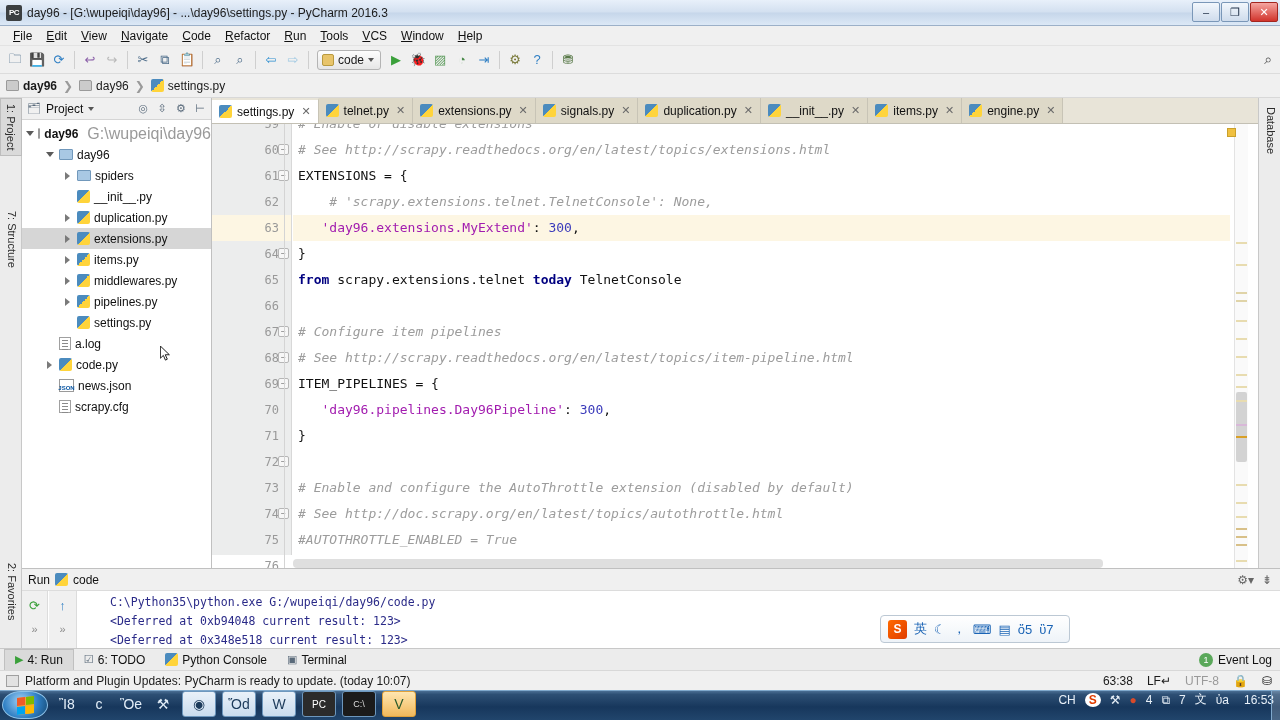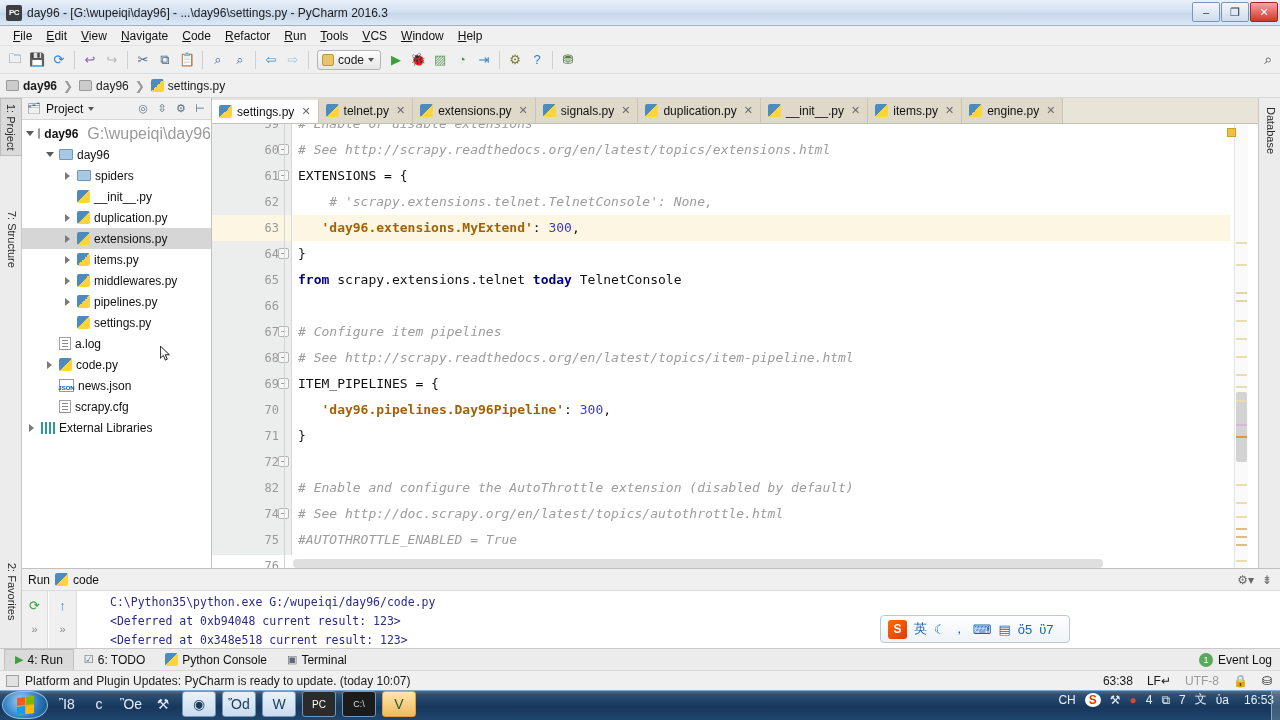--- a/index.html
+++ b/index.html
@@ -151,21 +151,21 @@
     background:#f7f7f7; border-radius:2px; font-size:8px; line-height:9px; text-align:center; color:#777;
   }
   .vline { position:absolute; left:72px; top:0; width:1px; height:444px; background:#d4d4d4; }
 
   .codecol { position:absolute; left:81px; top:0; right:28px; height:444px;
              font-family:"DejaVu Sans Mono", monospace; font-size:13px; }
   .cline { height:26px; line-height:26px; white-space:pre; padding-left:5px; }
   .cline.hl { background:#fdf6e3; }
   .cmt { color:#9c9c9c; font-style:italic; }
   .kw  { color:#000080; font-weight:bold; }
-  .str { color:#a16207; font-weight:bold; }
+  .str { color:#a21caf; font-weight:normal; }
   .num { color:#3b3bbb; }
   .plain { color:#111; }
 
   .stripe { position:absolute; right:10px; top:0; width:14px; height:444px; background:#fafafa; border-left:1px solid #e3e3e3; }
   .mk { position:absolute; right:1px; width:11px; height:2px; }
   .sb-thumb { position:absolute; right:1px; width:11px; background:#c9c9c9; border-radius:2px; opacity:.8;}
   .warn-box { position:absolute; right:12px; top:4px; width:9px; height:9px; background:#f0c040; border:1px solid #c9a02c; }
   .hscroll { position:absolute; left:81px; bottom:0; height:9px; background:#dfdfdf; border-radius:4px; }
 
   
@@ -422,27 +422,20 @@
         <div class="tnode" style="padding-left: 22px;">
           <span class="tw"></span>
           <span class="ic-json">JSON</span>
           <span>news.json</span>
         </div>
         <div class="tnode" style="padding-left: 22px;">
           <span class="tw"></span>
           <span class="ic-txt"></span>
           <span>scrapy.cfg</span>
         </div>
-        <div class="tnode" style="padding-left: 4px;">
-          <span class="tw">
-            <span class="arrow-r"></span>
-          </span>
-          <span class="ic-lib"></span>
-          <span>External Libraries</span>
-        </div>
       </div>
     <svg class="cursor-arrow" viewBox="0 0 12 17">
       <polygon points="0,0 0,13 3.2,10 5.4,15 7.4,14 5.2,9.3 9.6,9.3" fill="#fff" stroke="#111" stroke-width="1"></polygon>
     </svg>
   </div>
 
   <div class="editor-area">
     <div class="tabstrip" id="etabs">
         <div class="etab active">
           <span class="ic-py"></span>
@@ -495,21 +488,21 @@
           <div class="gutter-line" style="position: relative; background: rgb(253, 246, 227);">63</div>
           <div class="gutter-line" style="position: relative;">64<span class="fold" style="top: 7px;">−</span></div>
           <div class="gutter-line" style="position: relative;">65</div>
           <div class="gutter-line" style="position: relative;">66</div>
           <div class="gutter-line" style="position: relative;">67<span class="fold" style="top: 7px;">−</span></div>
           <div class="gutter-line" style="position: relative;">68<span class="fold" style="top: 7px;">−</span></div>
           <div class="gutter-line" style="position: relative;">69<span class="fold" style="top: 7px;">−</span></div>
           <div class="gutter-line" style="position: relative;">70</div>
           <div class="gutter-line" style="position: relative;">71</div>
           <div class="gutter-line" style="position: relative;">72<span class="fold" style="top: 7px;">−</span></div>
-          <div class="gutter-line" style="position: relative;">82</div>
+          <div class="gutter-line" style="position: relative;">73</div>
           <div class="gutter-line" style="position: relative;">74<span class="fold" style="top: 7px;">−</span></div>
           <div class="gutter-line" style="position: relative;">75</div>
           <div class="gutter-line" style="position: relative;">76</div>
         </div>
       <div class="vline"></div>
       <div class="codecol" id="codecol" style="margin-top: -13px;">
           <div class="cline"><span class="cmt"># Enable or disable extensions</span></div>
           <div class="cline"><span class="cmt"># See http://scrapy.readthedocs.org/en/latest/topics/extensions.html</span></div>
           <div class="cline"><span class="plain">EXTENSIONS = {</span></div>
           <div class="cline"><span class="cmt">    # 'scrapy.extensions.telnet.TelnetConsole': None,</span></div>

